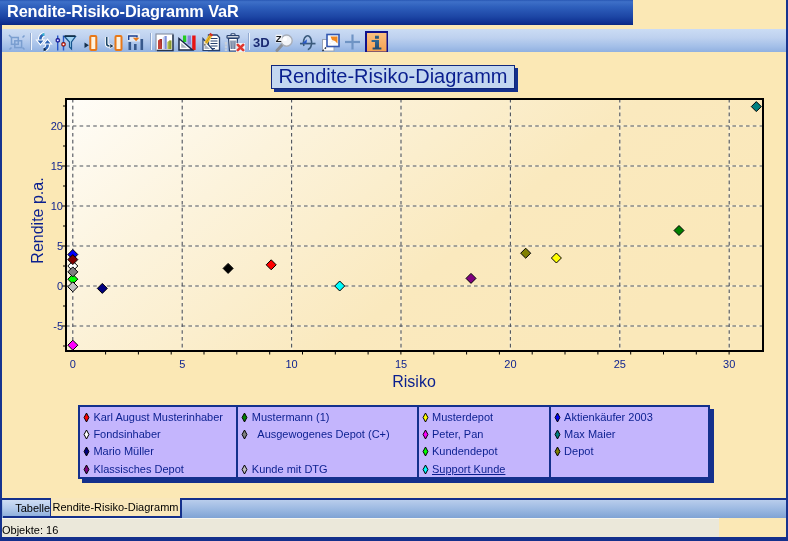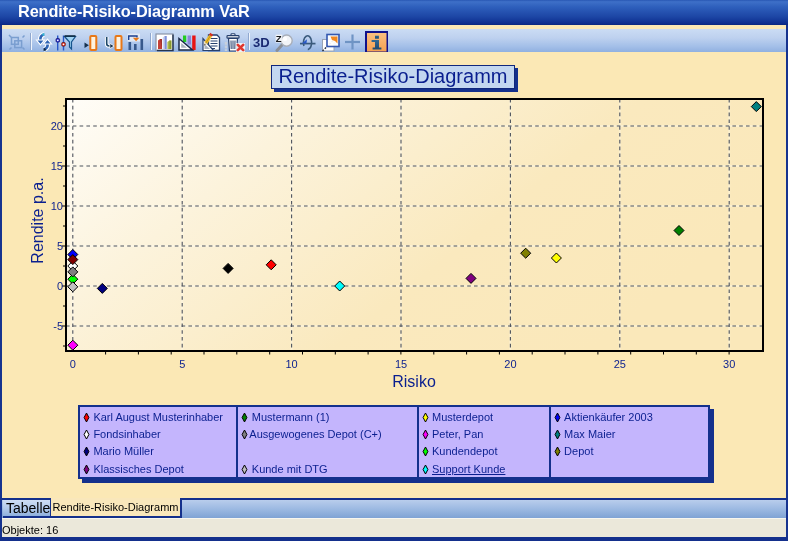--- a/index.html
+++ b/index.html
@@ -1,44 +1,44 @@
 <!DOCTYPE html>
 <html><head>
 <meta charset="utf-8">
 <style>
   html,body{margin:0;padding:0;}
   body{width:788px;height:541px;overflow:hidden;font-family:"Liberation Sans",sans-serif;}
   #win{position:relative;width:788px;height:541px;background:#FBE8B5;
     border-left:2px solid #16338f;border-right:2px solid #16338f;box-sizing:border-box;}
-  #titlebar{position:absolute;left:-2px;top:0;width:788px;height:25px;
+  #titlebar{position:absolute;left:-2px;top:0;width:633px;height:25px;
     background:linear-gradient(180deg,#2857b4 0%,#3e70c8 7%,#2e5fbc 28%,#1c45a4 68%,#0e2f90 92%,#092680 100%);
-    color:#ffffff;font-weight:bold;font-size:16.3px;line-height:23px;padding-left:18px;letter-spacing:-0.1px;box-sizing:border-box;}
+    color:#ffffff;font-weight:bold;font-size:16.3px;line-height:23px;padding-left:7px;letter-spacing:-0.1px;box-sizing:border-box;}
   #toolbar{position:absolute;left:0px;top:29px;width:784px;height:27px;
     background:linear-gradient(180deg,#cbdcf4 0%,#bed1ef 35%,#a3bfe8 70%,#8aabdd 100%);
     border-bottom:2px solid #1b3f9e;box-sizing:border-box;}
   .sep{position:absolute;top:4px;width:1px;height:17px;background:#90a8cf;border-right:1px solid #f0f5fc;}
   .tbi{position:absolute;top:3px;}
   #main{position:absolute;left:0px;top:52px;width:784px;height:446px;background:#FBE8B5;}
   #charttitle{position:absolute;left:269px;top:13px;width:242px;height:22px;background:#c3d7f0;
     border:1px solid #10277c;box-shadow:3px 3px 0 #14308c;color:#0a1f8f;font-size:20px;
     text-align:center;line-height:21px;}
   #legend{position:absolute;left:76px;top:353px;width:628px;height:70px;background:#c4b5fd;
     border:2px solid #14308c;box-shadow:4px 4px 0 #14308c;}
   .lcol{position:absolute;top:0;height:70px;width:2px;background:#14308c;}
   .lrow{position:absolute;height:16px;line-height:16px;font-size:11px;color:#0a1f8f;white-space:nowrap;}
   #tabbar{position:absolute;left:0px;top:498px;width:784px;height:20px;
     background:linear-gradient(180deg,#b9cdec 0%,#9cb9e2 50%,#7fa3d4 100%);border-top:2px solid #14308c;box-sizing:border-box;}
   #tab1{position:absolute;left:1px;top:0px;width:49px;height:18px;
     background:linear-gradient(180deg,#cfdef4 0%,#b4cbec 50%,#8fb0dc 100%);
     border-right:2px solid #14308c;border-bottom:2px solid #14308c;box-sizing:border-box;
-    font-size:14px;color:#000;text-align:right;line-height:17px;text-indent:3px;}
+    font-size:11px;color:#000;text-align:right;line-height:17px;text-indent:3px;}
   #tab2{position:absolute;left:49px;top:-2px;width:131px;height:20px;background:#f9e7bb;
     border-right:2px solid #14308c;border-bottom:2px solid #14308c;box-sizing:border-box;
     font-size:11px;color:#000;text-align:center;line-height:18px;}
-  #statusbar{position:absolute;left:0px;top:518px;width:784px;height:19px;background:#ebe8da;
+  #statusbar{position:absolute;left:0px;top:518px;width:717px;height:19px;background:#ebe8da;
     font-size:11px;color:#000;line-height:23px;padding-left:0px;box-sizing:border-box;border-top:1px solid #f8f6ee;}
   #bottomborder{position:absolute;left:-2px;top:537px;width:788px;height:4px;background:#14308c;}
 </style>
 </head>
 <body>
 <div id="win">
   <div id="titlebar">Rendite-Risiko-Diagramm VaR</div>
   <div id="toolbar">
 <svg class="tbi" style="left:5px" width="20" height="20" viewBox="0 0 20 20">
   <g fill="none" stroke="#7a9ed0" stroke-width="1.5">
@@ -320,21 +320,21 @@
             <path d="M 3.5 1 L 5.9 5.5 L 3.5 10 L 1.1 5.5 Z" fill="#000080" stroke="#000" stroke-width="1"></path>
           </svg><span style="margin-left:3.5px">Mario Müller</span></div>
         <div class="lrow" style="left:2.9px;top:53.699999999999996px;"><svg width="7" height="11" viewBox="0 0 7 11" style="vertical-align:-2px">
             <path d="M 3.5 1 L 5.9 5.5 L 3.5 10 L 1.1 5.5 Z" fill="#800080" stroke="#000" stroke-width="1"></path>
           </svg><span style="margin-left:3.5px">Klassisches Depot</span></div>
         <div class="lrow" style="left:161.3px;top:1.5px;"><svg width="7" height="11" viewBox="0 0 7 11" style="vertical-align:-2px">
             <path d="M 3.5 1 L 5.9 5.5 L 3.5 10 L 1.1 5.5 Z" fill="#008000" stroke="#000" stroke-width="1"></path>
           </svg><span style="margin-left:3.5px">Mustermann (1)</span></div>
         <div class="lrow" style="left:161.3px;top:18.9px;"><svg width="7" height="11" viewBox="0 0 7 11" style="vertical-align:-2px">
             <path d="M 3.5 1 L 5.9 5.5 L 3.5 10 L 1.1 5.5 Z" fill="#808080" stroke="#000" stroke-width="1"></path>
-          </svg><span style="margin-left:1px">Ausgewogenes Depot (C+)</span></div>
+          </svg><span style="margin-left:9px">Ausgewogenes Depot (C+)</span></div>
         <div class="lrow" style="left:161.3px;top:53.699999999999996px;"><svg width="7" height="11" viewBox="0 0 7 11" style="vertical-align:-2px">
             <path d="M 3.5 1 L 5.9 5.5 L 3.5 10 L 1.1 5.5 Z" fill="#c0c0c0" stroke="#000" stroke-width="1"></path>
           </svg><span style="margin-left:3.5px">Kunde mit DTG</span></div>
         <div class="lcol" style="left:156.4px;"></div>
         <div class="lrow" style="left:341.5px;top:1.5px;"><svg width="7" height="11" viewBox="0 0 7 11" style="vertical-align:-2px">
             <path d="M 3.5 1 L 5.9 5.5 L 3.5 10 L 1.1 5.5 Z" fill="#ffff00" stroke="#000" stroke-width="1"></path>
           </svg><span style="margin-left:3.5px">Musterdepot</span></div>
         <div class="lrow" style="left:341.5px;top:18.9px;"><svg width="7" height="11" viewBox="0 0 7 11" style="vertical-align:-2px">
             <path d="M 3.5 1 L 5.9 5.5 L 3.5 10 L 1.1 5.5 Z" fill="#ff00ff" stroke="#000" stroke-width="1"></path>
           </svg><span style="margin-left:3.5px">Peter, Pan</span></div>

